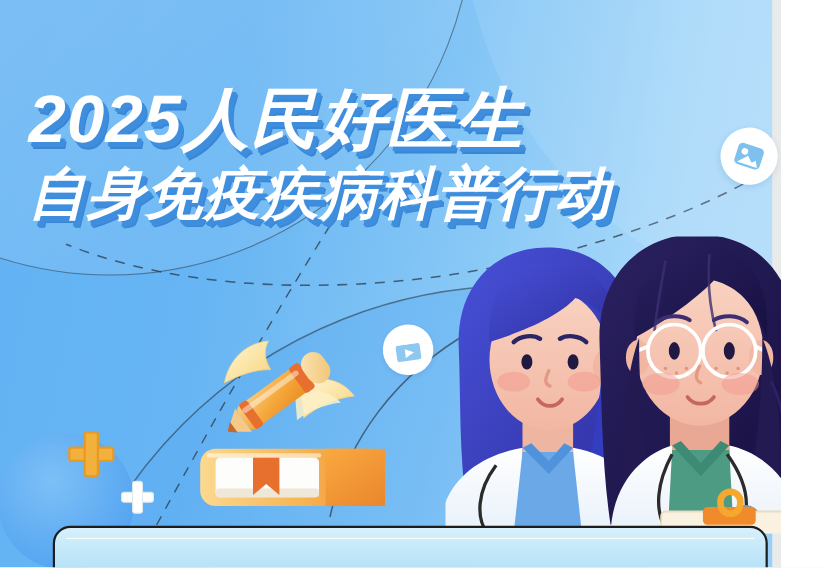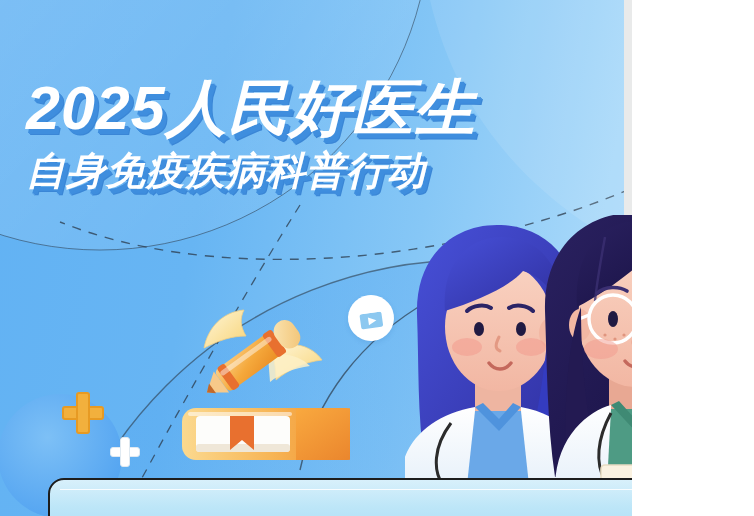--- a/index.html
+++ b/index.html
@@ -1,21 +1,21 @@
 <!DOCTYPE html>
 <html><head>
 <meta charset="utf-8">
 <style>
   html,body{margin:0;padding:0;background:#ffffff;}
   body{
     width:754px;height:516px;overflow:hidden;
     font-family:"Liberation Sans","DejaVu Sans",sans-serif;
   }
   #poster{
-    position:relative;width:632px;height:516px;overflow:hidden;
+    position:relative;width:710px;height:516px;overflow:hidden;
     background:#e9eaea;
   }
   
   .bg-base{
     position:absolute;left:0;top:0;width:746px;height:516px;
     background:linear-gradient(100deg,#62b2f3 0%,#67b5f3 28%,#86c7f6 55%,#a9d9fa 78%,#b4defb 100%);
   }
   .edge-strip{
     position:absolute;right:0;top:0;width:8px;height:516px;
     background:#e9eaea;
@@ -32,21 +32,21 @@
     font-style:italic;
     letter-spacing:1px;
     line-height:1.0;
     white-space:nowrap;
     text-shadow:
       3px 4px 0 #3f8ede,
       4px 5px 0 #3f8ede,
       5px 6px 0 #3a86d6;
   }
   .title-line.l1{font-size:61px;}
-  .title-line.l2{font-size:39px;margin-top:12px;}
+  .title-line.l2{font-size:52px;margin-top:12px;}
   
   .badge{
     position:absolute;border-radius:50%;
     background:#ffffff;
     display:flex;align-items:center;justify-content:center;
     z-index:26;
   }
   .badge.photo{
     left:655px;top:116px;width:52px;height:52px;
     transform:rotate(18deg);

